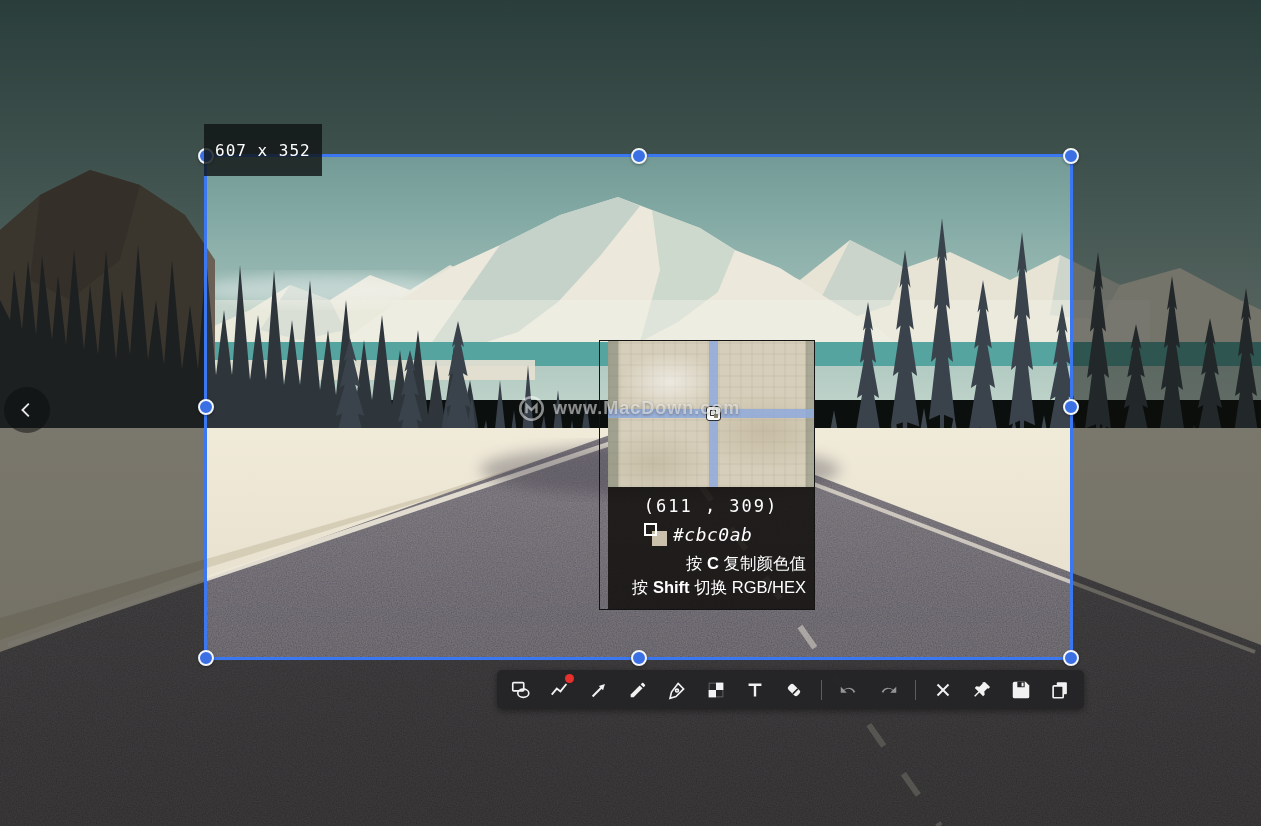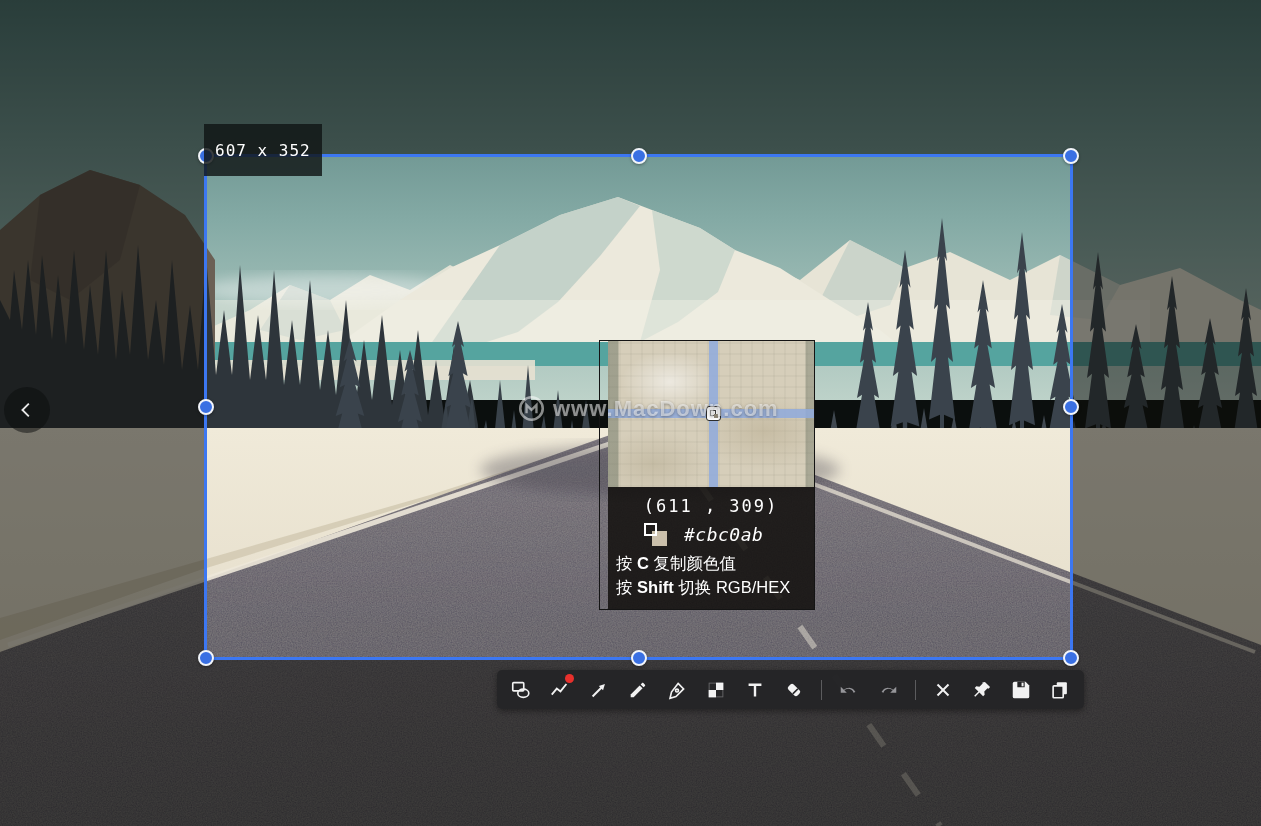--- a/index.html
+++ b/index.html
@@ -37,44 +37,44 @@
       repeating-linear-gradient(90deg, rgba(0,0,0,.03) 0 2px, rgba(0,0,0,0) 2px 11px);}
   .ch-v{position:absolute;left:101px;top:0;width:9px;height:100%;background:rgba(143,170,221,.85);}
   .ch-h{position:absolute;left:0;top:68px;width:100%;height:9px;background:rgba(143,170,221,.85);}
   .ch-center{position:absolute;left:98px;top:65px;width:15px;height:15px;background:#fdfdfd;
     border:1px solid #2c2c2c;border-radius:3px;box-sizing:border-box;}
   .ch-center i{position:absolute;left:3px;top:3px;width:4px;height:4px;border:1px solid #3a3a3a;}
   .ch-center b{position:absolute;right:2px;bottom:2px;width:4px;height:4px;background:#8f8878;}
   .mag-info{background:rgba(17,14,12,0.85);color:#fff;padding:9px 8px 10px;}
   .coords{text-align:center;font:17px "DejaVu Sans Mono",monospace;letter-spacing:2px;}
   .color-row{display:flex;align-items:center;justify-content:flex-start;
-    padding:7px 0 5px 28px;gap:17px;}
+    padding:7px 0 5px 28px;gap:6px;}
   .swatch{position:relative;width:23px;height:23px;flex:0 0 auto;}
   .sw-back{position:absolute;right:0;bottom:0;width:15px;height:15px;background:var(--swatch,#cbc0ab);}
   .sw-front{position:absolute;left:0;top:0;width:13px;height:13px;border:2.5px solid #fff;box-sizing:border-box;}
   .hex{font:italic 18px "DejaVu Sans Mono",monospace;letter-spacing:.5px;}
-  .hint{text-align:left;font-size:16.5px;line-height:24px;}
+  .hint{text-align:right;font-size:16.5px;line-height:24px;}
   .hint b{font-weight:700;}
 
   
   .toolbar{position:absolute;left:497px;top:670px;height:39px;z-index:60;
     background:rgba(36,36,38,0.96);border-radius:5px;display:flex;align-items:center;
     padding:0 9px;gap:9px;box-shadow:0 2px 6px rgba(0,0,0,.4);}
   .tool{position:relative;width:30px;height:30px;display:flex;align-items:center;
     justify-content:center;border:0;background:transparent;padding:0;cursor:pointer;}
   .tool svg{display:block;}
   .tb-sep{width:1px;height:20px;background:#5c5c5e;margin:0 3px;}
   .red-dot{position:absolute;right:1px;top:-1px;width:9px;height:9px;border-radius:50%;
     background:#e8302c;}
 
   
   .watermark{position:absolute;left:518px;top:395px;z-index:50;display:flex;align-items:center;
     gap:8px;color:rgba(255,255,255,0.52);text-shadow:0 1px 3px rgba(40,40,40,.45);}
   .wm-logo{width:27px;height:27px;}
-  .wm-text{font-size:22px;font-weight:700;letter-spacing:1px;}
+  .wm-text{font-size:18px;font-weight:700;letter-spacing:1px;}
 
   
   .chevron-btn{position:absolute;left:4px;top:387px;width:46px;height:46px;border-radius:50%;
     background:rgba(10,12,12,0.5);border:0;z-index:30;display:flex;align-items:center;
     justify-content:center;cursor:pointer;}
 </style>
 </head>
 <body>
 
 <svg class="wallpaper" viewBox="0 0 1261 826" preserveAspectRatio="none">

